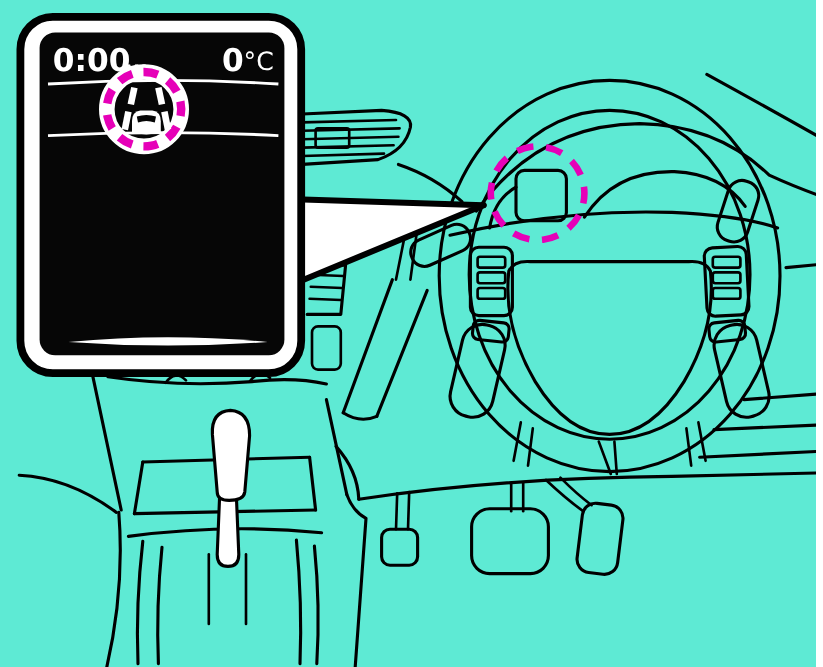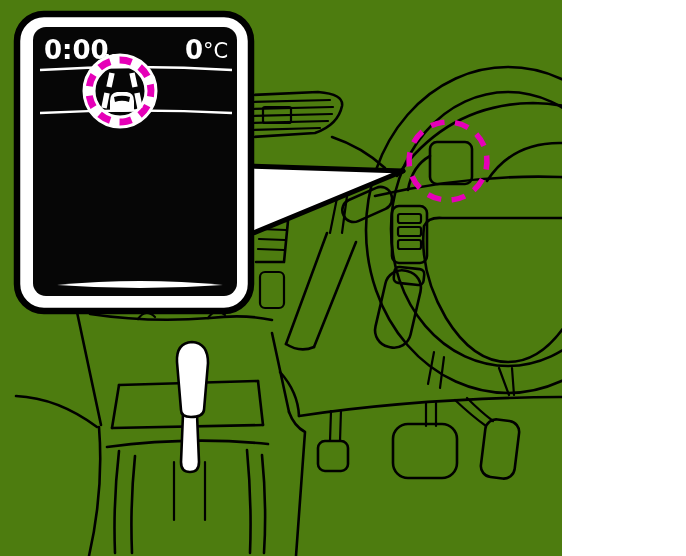--- a/index.html
+++ b/index.html
@@ -1,21 +1,21 @@
 <!DOCTYPE html>
 <html style="--accent: #E600B8;"><head>
 <meta charset="utf-8">
 <style>
   :root { --accent: #E600B8; }
   html, body { margin: 0; padding: 0; background: #ffffff; }
   .stage {
     position: relative;
-    width: 562px;
+    width: 680px;
     height: 556px;
-    background: #4d7c0f;
+    background: #5eead4;
     font-family: "DejaVu Sans", sans-serif;
     overflow: hidden;
   }
   svg { position: absolute; inset: 0; display: block; }
   .art { stroke: #000; stroke-width: 2.6; fill: none; stroke-linecap: round; stroke-linejoin: round; }
   .art .thin { stroke-width: 2.2; }
   .whitefill { fill: #fff; }
   .display-text { fill: #fff; font-family: "DejaVu Sans", sans-serif; }
   .accent-dash { stroke: var(--accent); fill: none; }
 </style>

